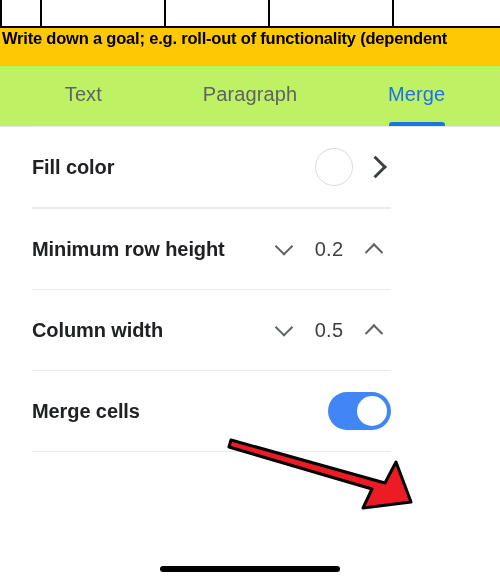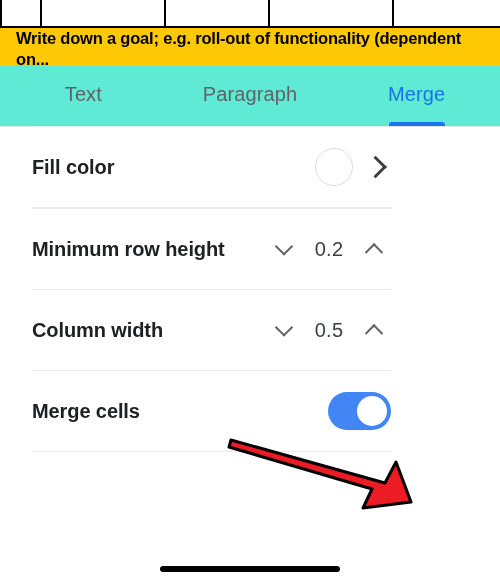--- a/index.html
+++ b/index.html
@@ -54,32 +54,32 @@
     overflow: hidden;
   }
   #doc-highlight .hl-line {
     display: block;
     font-family: "Liberation Sans", sans-serif;
     font-weight: bold;
     font-size: 16.5px;
     line-height: 21px;
     color: #000000;
     white-space: nowrap;
-    padding-left: 16px;
+    padding-left: 2px;
     letter-spacing: -0.2px;
   }
 
   
   #tab-bar {
     position: absolute;
     left: 0;
     top: 66px;
     width: 500px;
     height: 60px;
-    background: #5eead4;
+    background: #bef264;
     border-bottom: 1px solid #e4e6e8;
     display: flex;
     align-items: flex-start;
   }
   .tab {
     flex: 1 1 0;
     height: 60px;
     position: relative;
     display: flex;
     align-items: center;
@@ -267,21 +267,20 @@
       <td class="col-narrow"></td>
       <td class="col-a"></td>
       <td class="col-b"></td>
       <td class="col-c"></td>
       <td class="col-d"></td>
     </tr>
   </tbody>
     </table>
   <div id="doc-highlight">
     <span class="hl-line">Write down a goal; e.g. roll-out of functionality (dependent</span>
-    <span class="hl-line">on...</span>
   </div>
 </div>
 
 <div id="tab-bar">
   <div class="tab">
     <span class="tab-label">Text</span>
     <span class="tab-underline"></span>
   </div>
   <div class="tab">
     <span class="tab-label">Paragraph</span>

